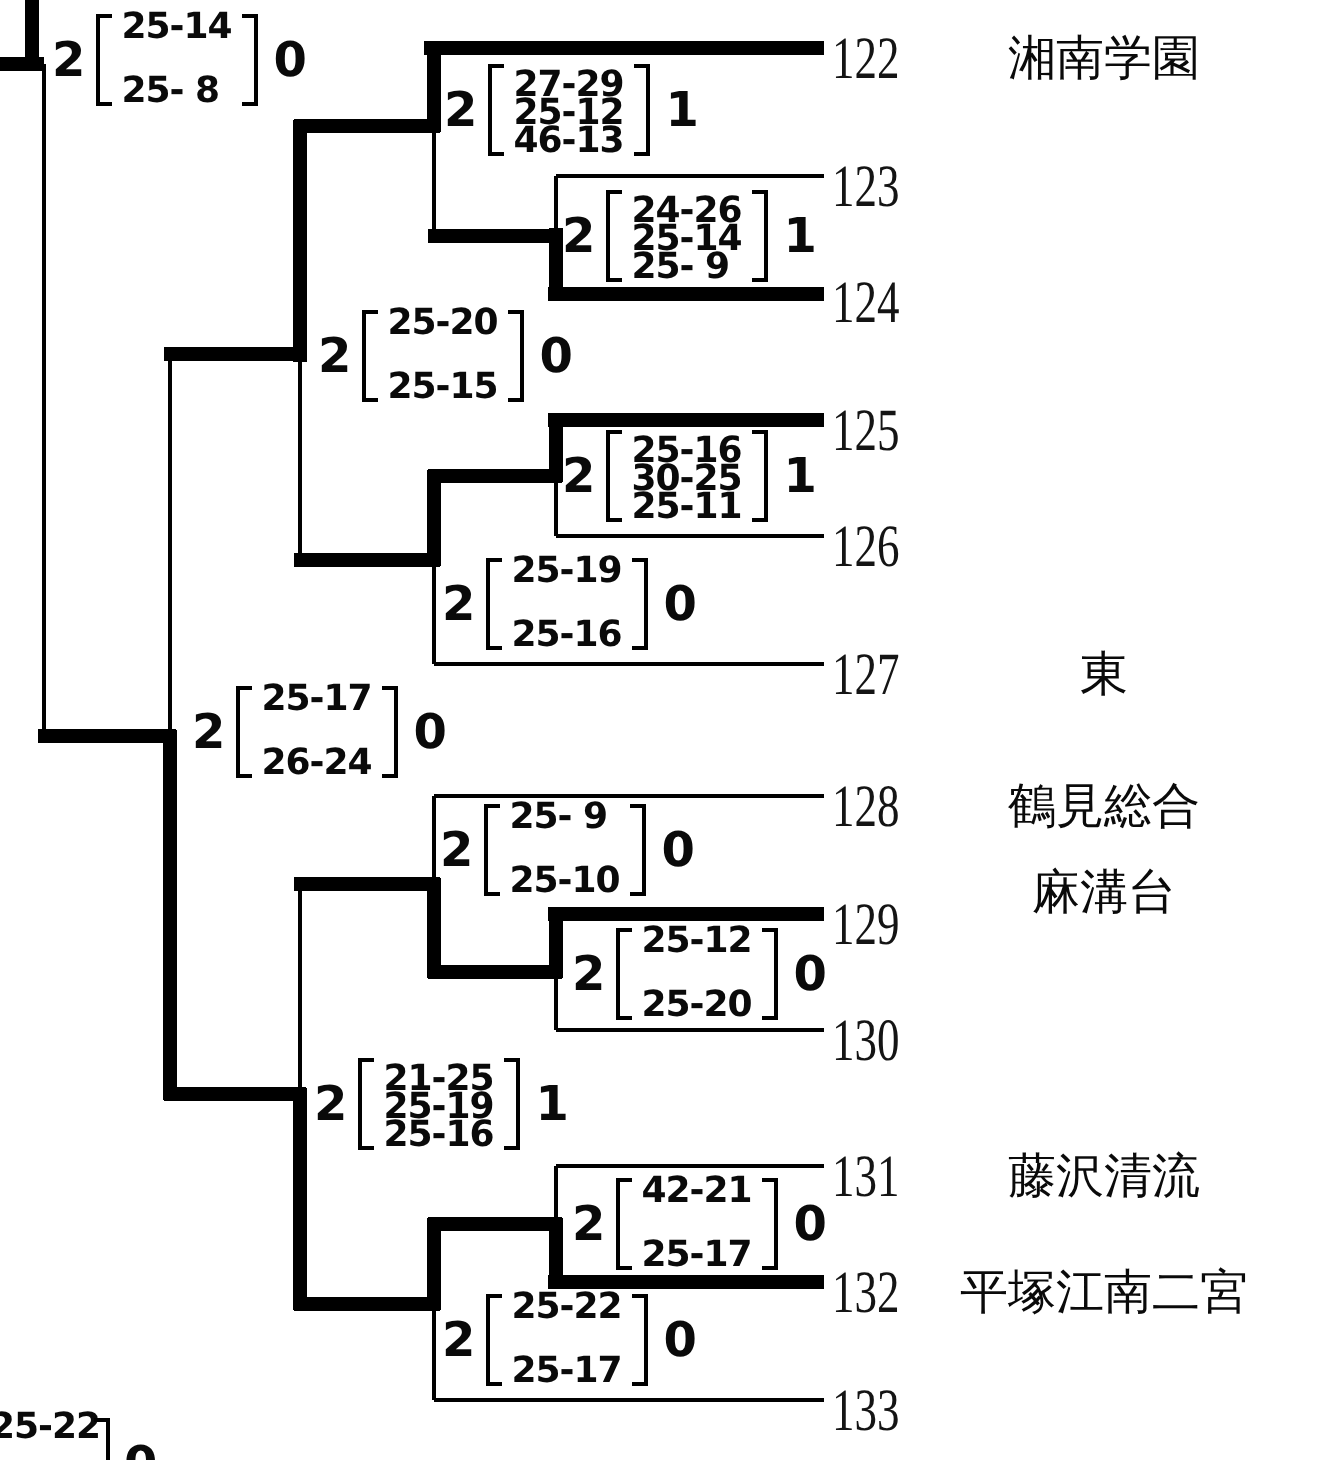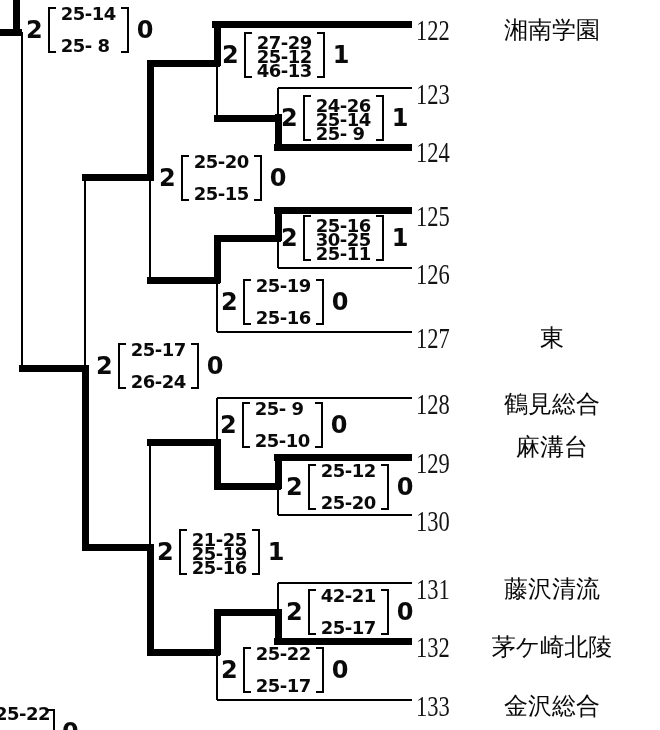--- a/index.html
+++ b/index.html
@@ -102,22 +102,21 @@
   <div class="seed" style="left:416px;top:521px">130</div>
   <div class="seed" style="left:416px;top:589px">131</div>
   <div class="seed" style="left:416px;top:647px">132</div>
   <div class="seed" style="left:416px;top:706px">133</div>
 
   <div class="tname" style="left:552px;top:30px">湘南学園</div>
   <div class="tname" style="left:552px;top:338px">東</div>
   <div class="tname" style="left:552px;top:404px">鶴見総合</div>
   <div class="tname" style="left:552px;top:447px">麻溝台</div>
   <div class="tname" style="left:552px;top:589px">藤沢清流</div>
-  <div class="tname" style="left:552px;top:647px">茅ケ崎北陵</div>
-  <div class="tname" style="left:552px;top:706px">金沢総合</div>
+  <div class="tname" style="left:552px;top:647px">平塚江南二宮</div>
 
   <div class="score" style="left:26px;top:7px">
     <span class="ws">2</span>
     <span class="br l"></span>
     <div class="sets r2">
       <div class="set">25-14</div>
       <div class="set">25- 8</div>
     </div>
     <span class="br r"></span>
     <span class="ls">0</span>

